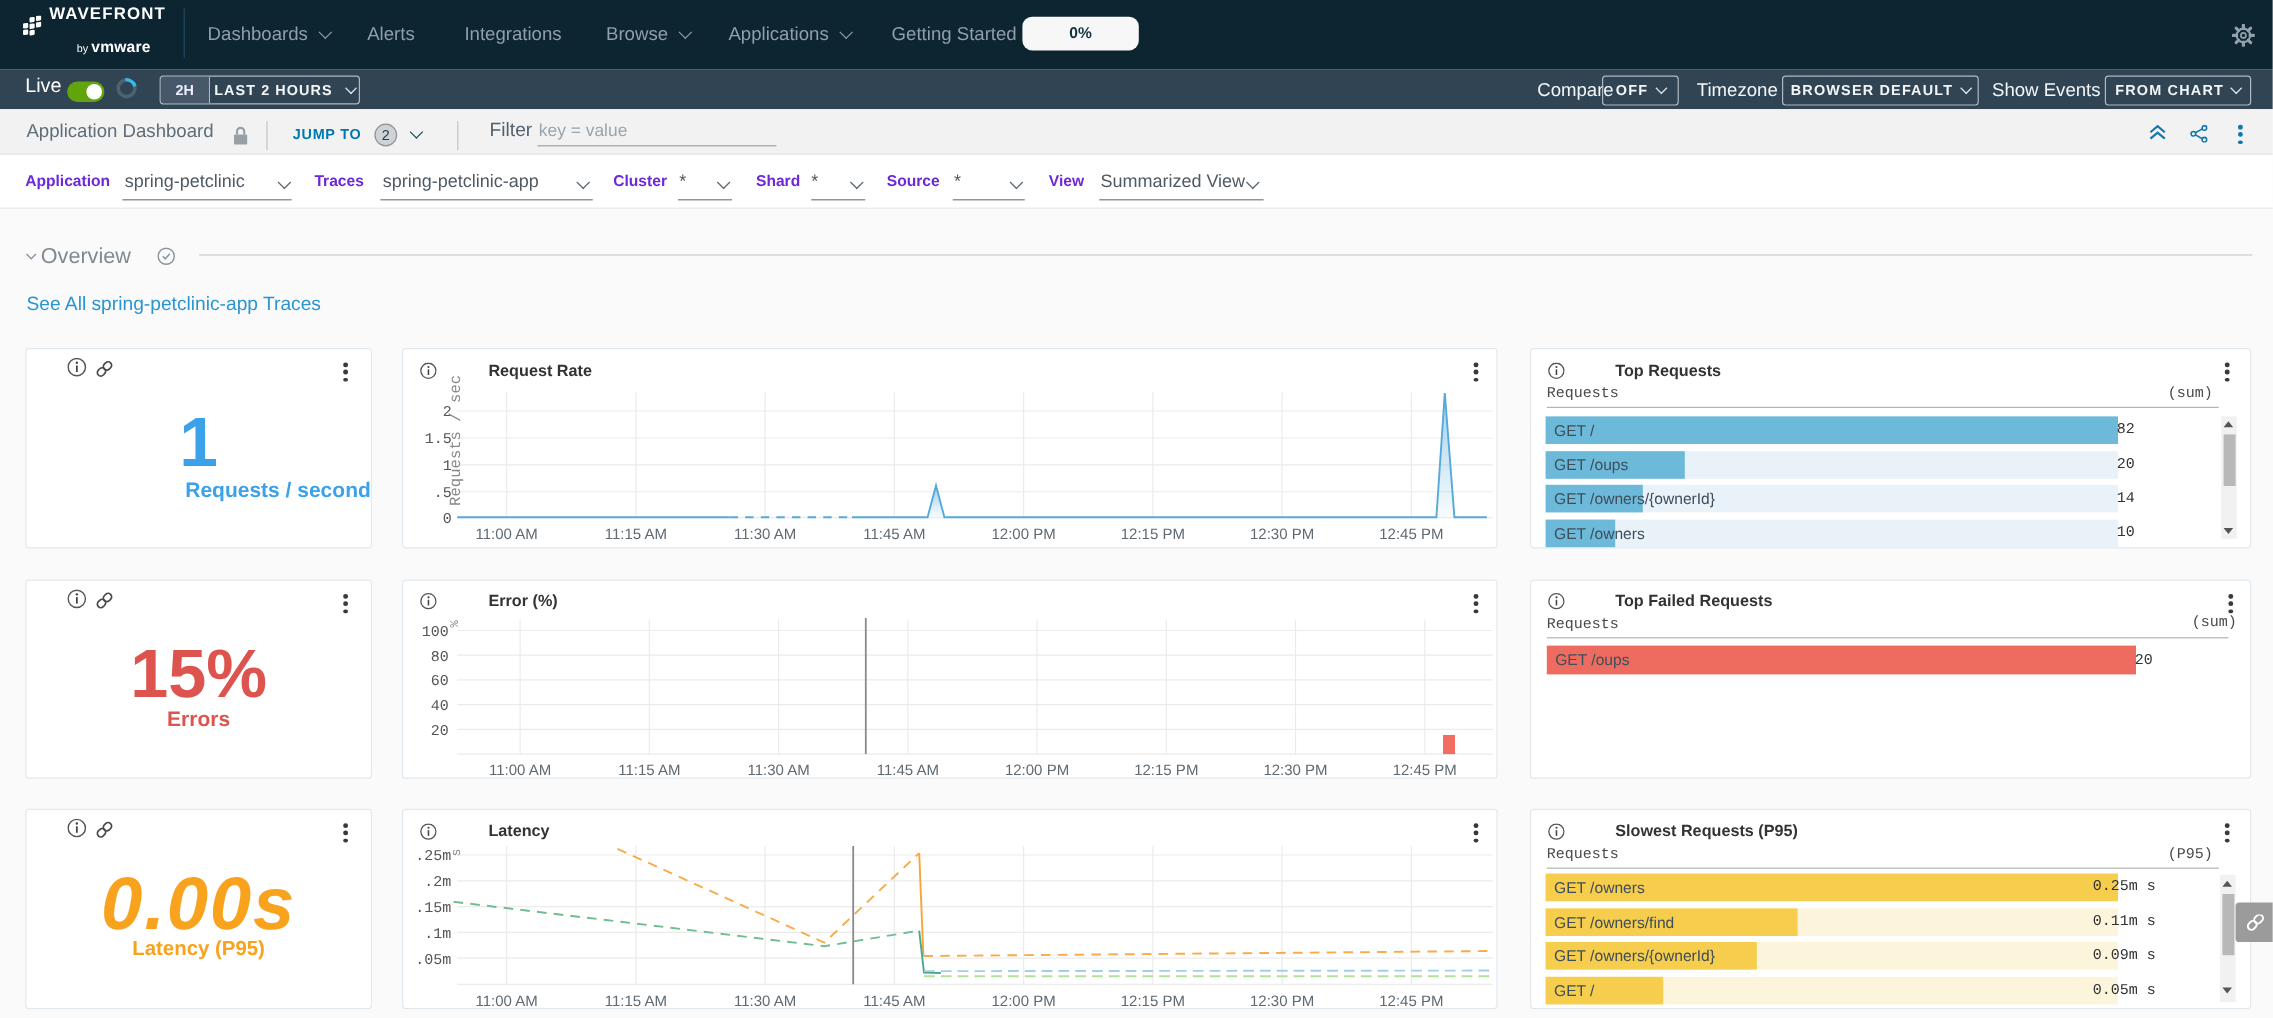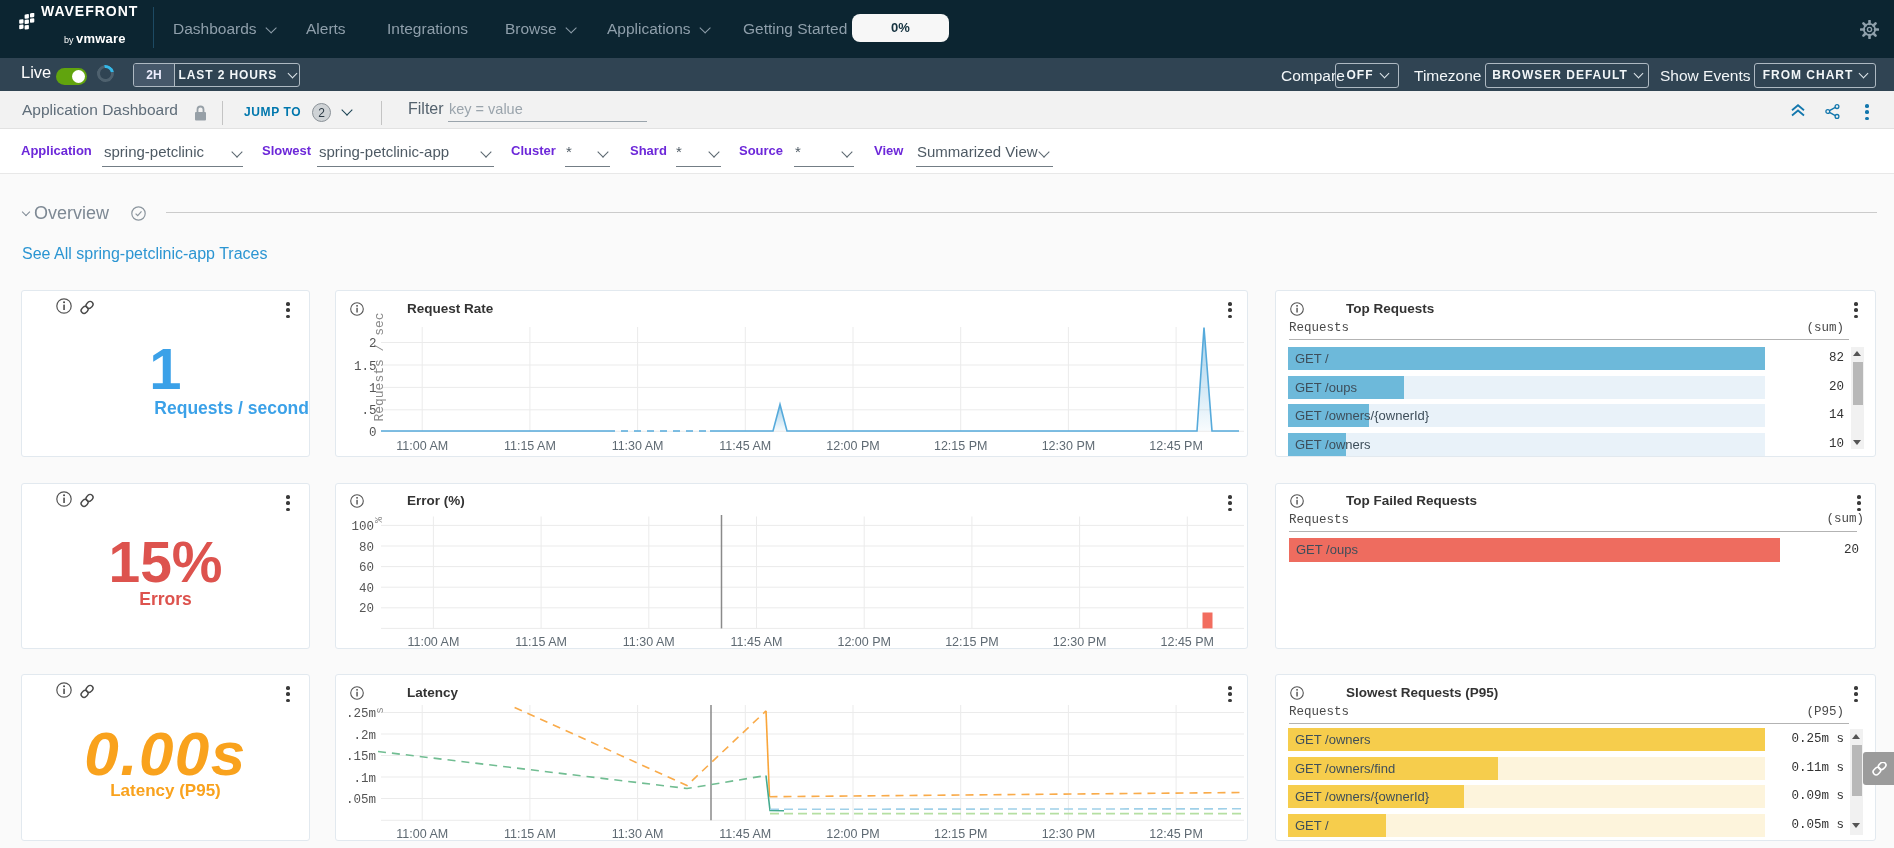--- a/index.html
+++ b/index.html
@@ -70,21 +70,21 @@
 .biglbl { position:absolute; left:0; width:100%; text-align:center; font-weight:bold; font-size:17.5px; line-height:20px; }
 .blue { color:#3ba1e8; } .red { color:#dd534e; } .orange { color:#f9a21d; }
 
 
 .ctitle { position:absolute; font-size:13.5px; font-weight:bold; color:#333;margin-left:35px; }
 .lhead { position:absolute; font-family:"Liberation Mono", monospace; font-size:12.5px; color:#4a4a4a; }
 .ldiv { position:absolute; height:1px; background:#b3b3b3; }
 .bar { position:absolute; height:23px; line-height:23px; font-size:13px; color:#3e4e5a; }
 .bar .fill { position:absolute; left:0; top:0; height:100%; }
 .bar .lab { position:absolute; left:7px; top:0; white-space:nowrap; }
-.bval { position:absolute; font-family:"Liberation Mono", monospace; font-size:12.5px; color:#333; text-align:right; }
+.bval { position:absolute; font-family:"Liberation Mono", monospace; font-size:12.5px; color:#333; text-align:left; }
 .sbar { position:absolute; width:13px; background:#f1f1f1; }
 .sbar .thumb { position:absolute; left:1.5px; width:10px; background:#b8b8b8; }
 .sbar .up, .sbar .dn { position:absolute; left:2px; width:0; height:0; border-left:4px solid transparent; border-right:4px solid transparent; }
 .sbar .up { border-bottom:5px solid #555; }
 .sbar .dn { border-top:5px solid #555; }
 
 #linkbtn { position:absolute; left:1863px; top:752px; width:31px; height:33px; background:#9b9b9b; border-radius:3px 0 0 3px; }
 svg text { font-family:"Liberation Sans", sans-serif; }
 svg text.m { font-family:"Liberation Mono", monospace; }
 </style>
@@ -175,21 +175,21 @@
       <i style="background:#1377ad"></i>
       <i style="background:#1377ad"></i>
       <i style="background:#1377ad"></i>
     </div>
 
 <div id="filterrow"></div>
 <div class="flbl" style="left:21px;">Application</div>
 <div class="fval" style="left:104px;">spring-petclinic</div>
 <div class="fline" style="left:102px; width:141px;"></div>
 <div class="fchev" style="left:233px;"></div>
-<div class="flbl" style="left:262px;">Slowest</div>
+<div class="flbl" style="left:262px;">Traces</div>
 <div class="fval" style="left:319px;">spring-petclinic-app</div>
 <div class="fline" style="left:317px; width:177px;"></div>
 <div class="fchev" style="left:482px;"></div>
 <div class="flbl" style="left:511px;">Cluster</div>
 <div class="fval" style="left:566px;">*</div>
 <div class="fline" style="left:565px; width:45px;"></div>
 <div class="fchev" style="left:599px;"></div>
 <div class="flbl" style="left:630px;">Shard</div>
 <div class="fval" style="left:676px;">*</div>
 <div class="fline" style="left:676px; width:45px;"></div>

